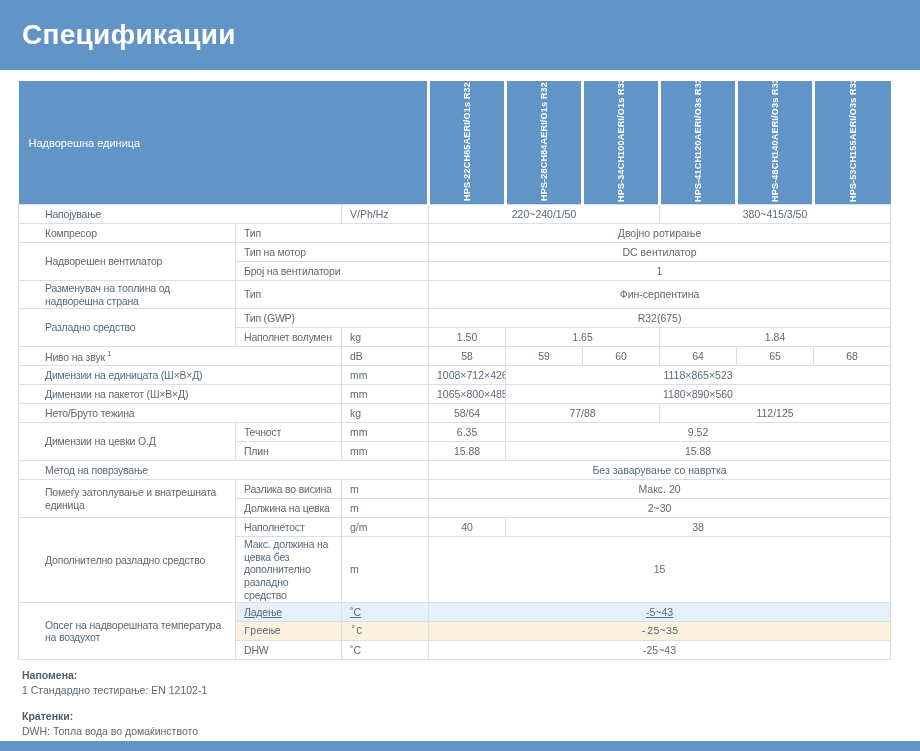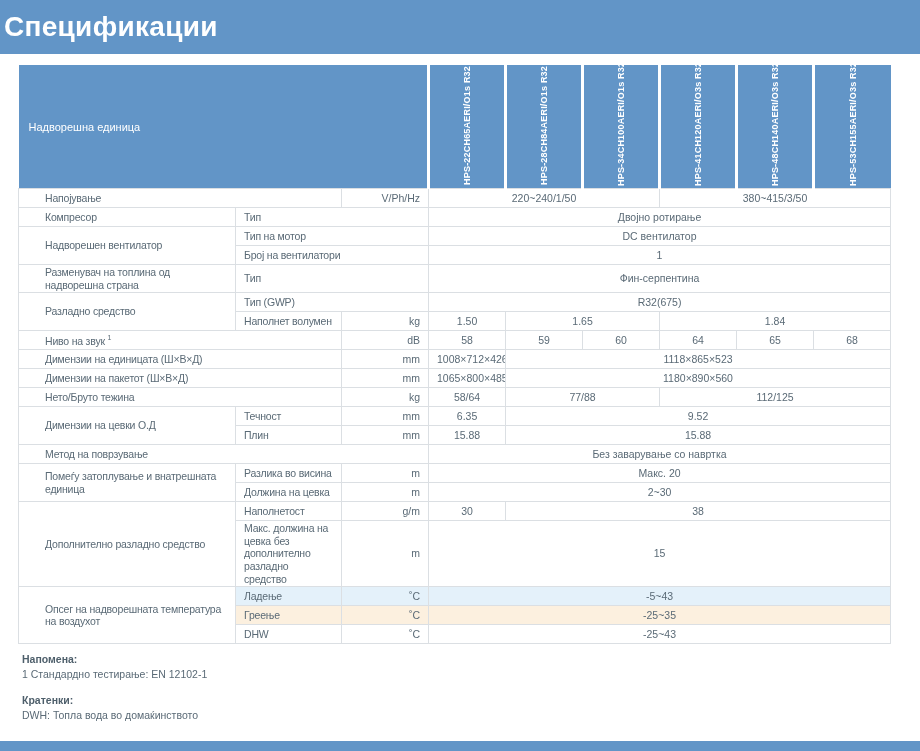--- a/index.html
+++ b/index.html
@@ -5,59 +5,59 @@
   * { box-sizing: border-box; }
   html,body { margin:0; padding:0; }
   body {
     width:920px; height:751px; position:relative;
     background:#ffffff;
     font-family:"Liberation Sans", sans-serif;
     color:#5a6a76;
   }
   
   .title-bar {
-    background:#6295c7; height:54px;
-    display:flex; align-items:center; padding-left:4px;
+    background:#6295c7; height:70px;
+    display:flex; align-items:center; padding-left:22px;
   }
   .title-bar h1 {
     margin:0; color:#ffffff; font-size:28px; font-weight:bold; letter-spacing:0.3px;
   }
   
   .table-wrap { margin:11px 0 0 18px; }
   table.spec {
     border-collapse:collapse; table-layout:fixed; width:872px;
     font-size:10.5px; color:#5a6a76;
   }
   .spec td {
     border:1px solid #dbdfe3;
     padding:1px 8px; height:19px; line-height:1.2;
     background:#ffffff; overflow:hidden;
   }
   .spec .lbl  { text-align:left; padding-left:26px; letter-spacing:-0.2px; }
   .spec .sub  { text-align:left; letter-spacing:-0.2px; }
-  .spec .unit { text-align:right; }
+  .spec .unit { text-align:left; }
   .spec .val  { text-align:center;margin-left:33px; }
   .spec tr.tall td { height:56px; }
   
   .spec th { padding:0; border:none; }
   th.corner {
     background:#6295c7; color:#ffffff; font-weight:normal;
     text-align:left; vertical-align:middle; padding-left:10px;
     font-size:11px; height:93px;
   }
   th.model { background:#6295c7; border-left:3px solid #ffffff; vertical-align:middle; }
   th.model .vtext {
     display:inline-block;
     writing-mode:vertical-rl; transform:rotate(180deg);
     color:#ffffff; font-size:9px; font-weight:bold;
     white-space:nowrap; letter-spacing:0.2px; max-height:121px;
   }
   
-  .spec td.bg-cool { background:#e4f1fa; }
-  .spec td.bg-heat { background:#fcf0df; }
+  .spec td.bg-cool { background:#e4f1fa;text-decoration:underline; }
+  .spec td.bg-heat { background:#fcf0df;font-family:Liberation Mono, monospace; }
   sup { font-size:7px; }
   
   .notes { margin:8px 0 0 22px; font-size:10.5px; line-height:1.45; color:#5a6a76; }
   .notes .hdr { font-weight:bold; color:#4e5f6b; }
   .notes .gap { height:10px; }
   
   .bottom-bar {
     position:absolute; left:0; bottom:0; width:920px; height:10px;
     background:#6295c7;
   }
@@ -185,21 +185,21 @@
       </tr>
       <tr>
         <td class="sub">Должина на цевка</td>
         <td class="unit">m</td>
         <td class="val" colspan="6">2~30</td>
       </tr>
       <tr>
         <td class="lbl" rowspan="2">Дополнително разладно средство</td>
         <td class="sub">Наполнетост</td>
         <td class="unit">g/m</td>
-        <td class="val">30</td>
+        <td class="val">40</td>
         <td class="val" colspan="5">38</td>
       </tr>
       <tr class="tall">
         <td class="sub">Макс. должина на цевка без дополнително разладно средство</td>
         <td class="unit">m</td>
         <td class="val" colspan="6">15</td>
       </tr>
       <tr>
         <td class="lbl" rowspan="3">Опсег на надворешната температура на воздухот</td>
         <td class="sub bg-cool">Ладење</td>

